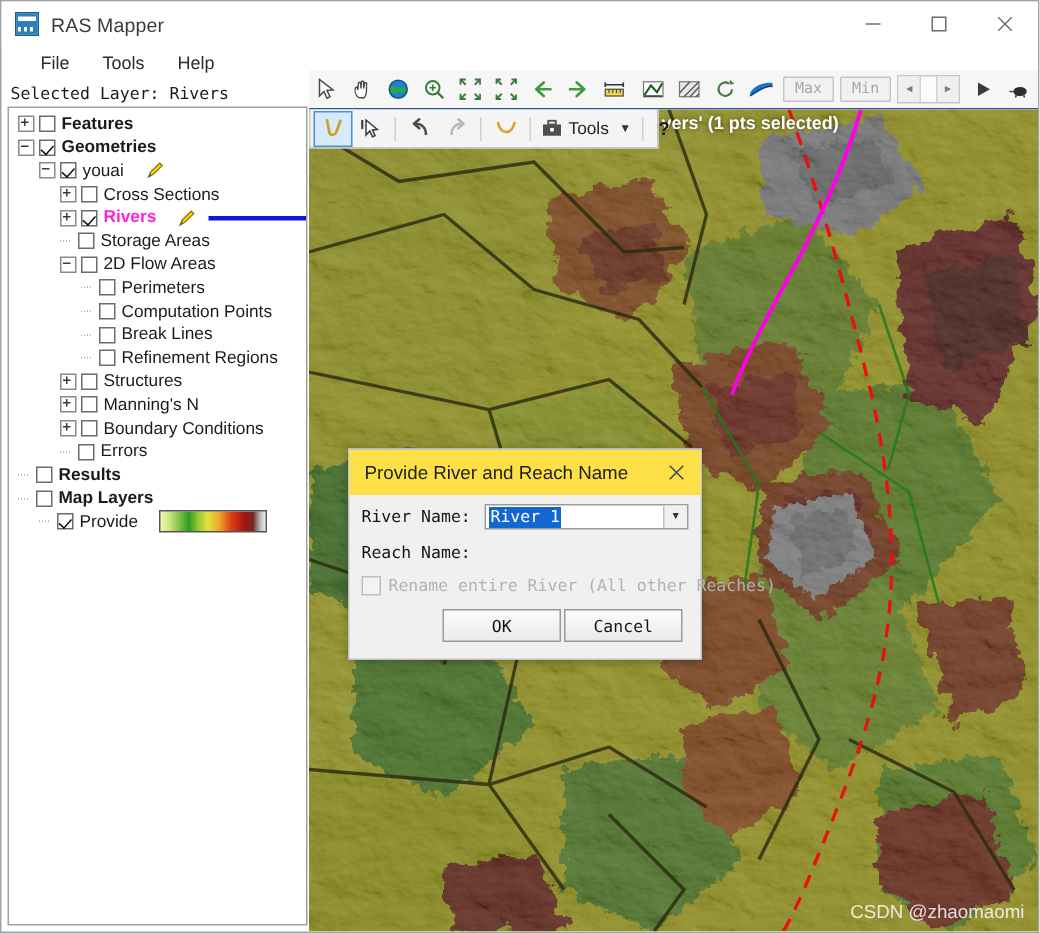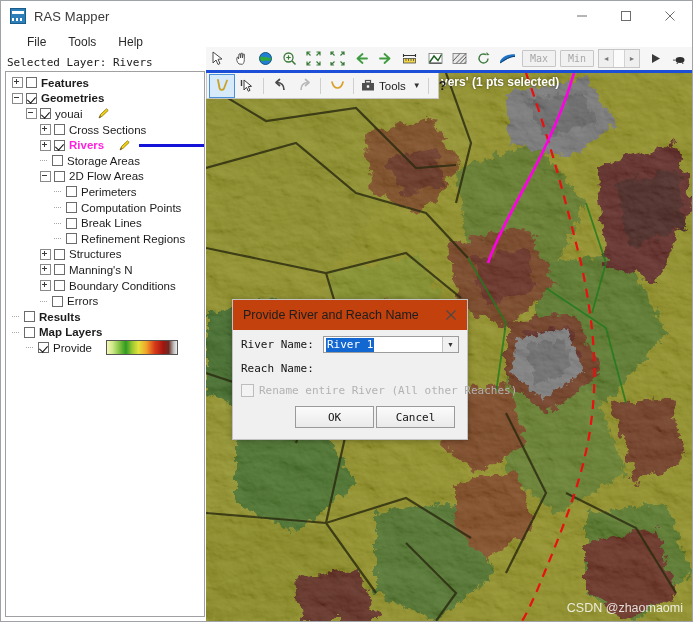--- a/index.html
+++ b/index.html
@@ -77,21 +77,21 @@
   }
   .sel-label {
     position: absolute; left: 6px; top: 3px;
     font-family: "DejaVu Sans Mono", monospace;
     font-size: 11px; color: #1a1a1a; white-space: nowrap;
   }
   .top-toolbar {
     position: absolute; left: 205px; top: 46px;
     width: 486px; height: 26px;
     background: #f6f6f6;
-    border-bottom: 3px solid #1d4ed8;
+    border-bottom: 1px solid #1d4ed8;
     display: flex; align-items: center;
     box-sizing: border-box;
   }
   .tb-btn {
     width: 23px; height: 22px;
     display:flex; align-items:center; justify-content:center;
     margin-right: 1px; flex: 0 0 auto;
   }
   .tb-sep { width: 6px; }
   .tb-flat {
@@ -238,21 +238,21 @@
   .dialog {
     position: absolute; left: 231px; top: 298px;
     width: 236px; height: 141px;
     background: #f0f0f0;
     border: 1px solid #c2c2c2;
     box-shadow: 0 1px 6px rgba(0,0,0,.28);
     z-index: 20;
     box-sizing: border-box;
   }
   .dlg-title {
-    height: 30px; background: #c2410c;
+    height: 30px; background: #fde047;
     display: flex; align-items: center;
     position: relative;
   }
   .dlg-title-text {
     font-size: 12.5px; color: #1e1e1e;
     margin-left: 10px;
   }
   .dlg-close {
     position:absolute; right: 6px; top: 5px;
     width: 20px; height: 20px;

